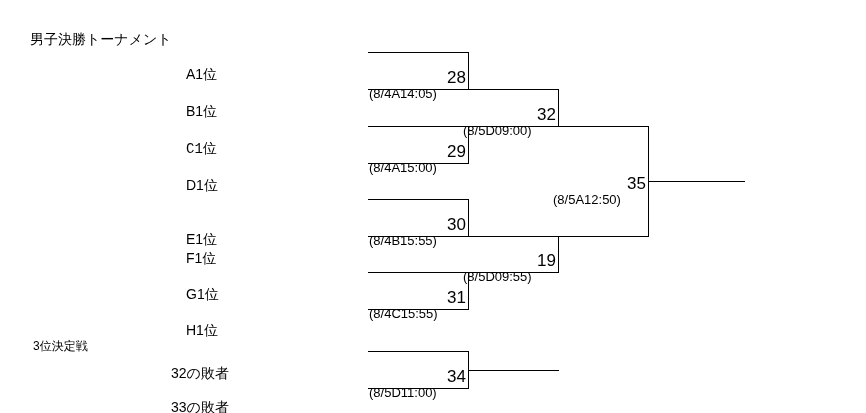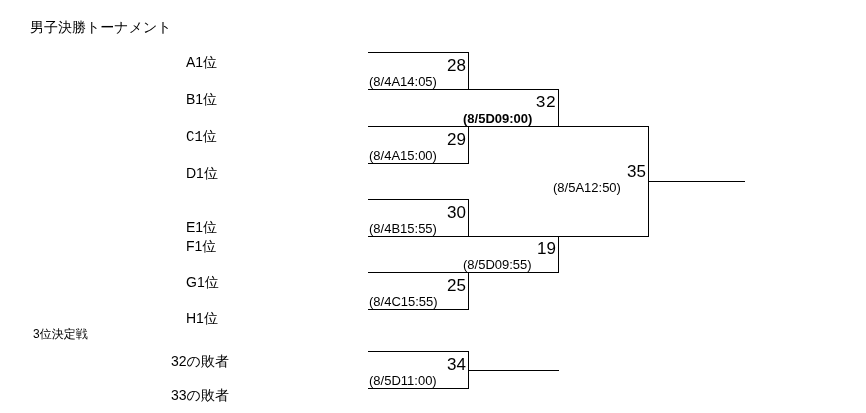--- a/index.html
+++ b/index.html
@@ -14,20 +14,21 @@
     background: #ffffff;
     font-family: "Liberation Sans", "DejaVu Sans", sans-serif;
     color: #000000;
     overflow: hidden;
   }
   .txt {
     position: absolute;
     white-space: nowrap;
     line-height: 1;
     color: #000;
+    margin-top: 12px;
   }
   .title {
     font-size: 14px;
   }
   .section-label {
     font-size: 12px;
   }
   .seed {
     font-size: 14px;
   }
@@ -80,28 +81,28 @@
 
   <div class="ln h" style="left:368px; top:199px; width:101px;"></div>
   <div class="ln h" style="left:368px; top:236px; width:101px;"></div>
   <div class="ln v" style="left:468px; top:199px; height:38px;"></div>
   <div class="txt match-no" style="left:408px; top:204px; width:58px;">30</div>
   <div class="txt match-time" style="left:369px; top:222px;">(8/4B15:55)</div>
 
   <div class="ln h" style="left:368px; top:272px; width:101px;"></div>
   <div class="ln h" style="left:368px; top:309px; width:101px;"></div>
   <div class="ln v" style="left:468px; top:272px; height:38px;"></div>
-  <div class="txt match-no" style="left:408px; top:277px; width:58px;">25</div>
+  <div class="txt match-no" style="left:408px; top:277px; width:58px;">31</div>
   <div class="txt match-time" style="left:369px; top:295px;">(8/4C15:55)</div>
 
   <div class="ln h" style="left:468px; top:89px; width:91px;"></div>
   <div class="ln h" style="left:468px; top:126px; width:91px;"></div>
   <div class="ln v" style="left:558px; top:89px; height:38px;"></div>
-  <div class="txt match-no" style="left:498px; top:94px; width:58px;font-family:Liberation Mono, monospace;">32</div>
-  <div class="txt match-time" style="left:463px; top:112px;font-weight:bold;">(8/5D09:00)</div>
+  <div class="txt match-no" style="left:498px; top:94px; width:58px;">32</div>
+  <div class="txt match-time" style="left:463px; top:112px;">(8/5D09:00)</div>
 
   <div class="ln h" style="left:468px; top:236px; width:91px;"></div>
   <div class="ln h" style="left:468px; top:272px; width:91px;"></div>
   <div class="ln v" style="left:558px; top:236px; height:37px;"></div>
   <div class="txt match-no" style="left:498px; top:240px; width:58px;">19</div>
   <div class="txt match-time" style="left:463px; top:258px;">(8/5D09:55)</div>
 
   <div class="ln h" style="left:558px; top:126px; width:91px;"></div>
   <div class="ln h" style="left:558px; top:236px; width:91px;"></div>
   <div class="ln v" style="left:648px; top:126px; height:111px;"></div>

